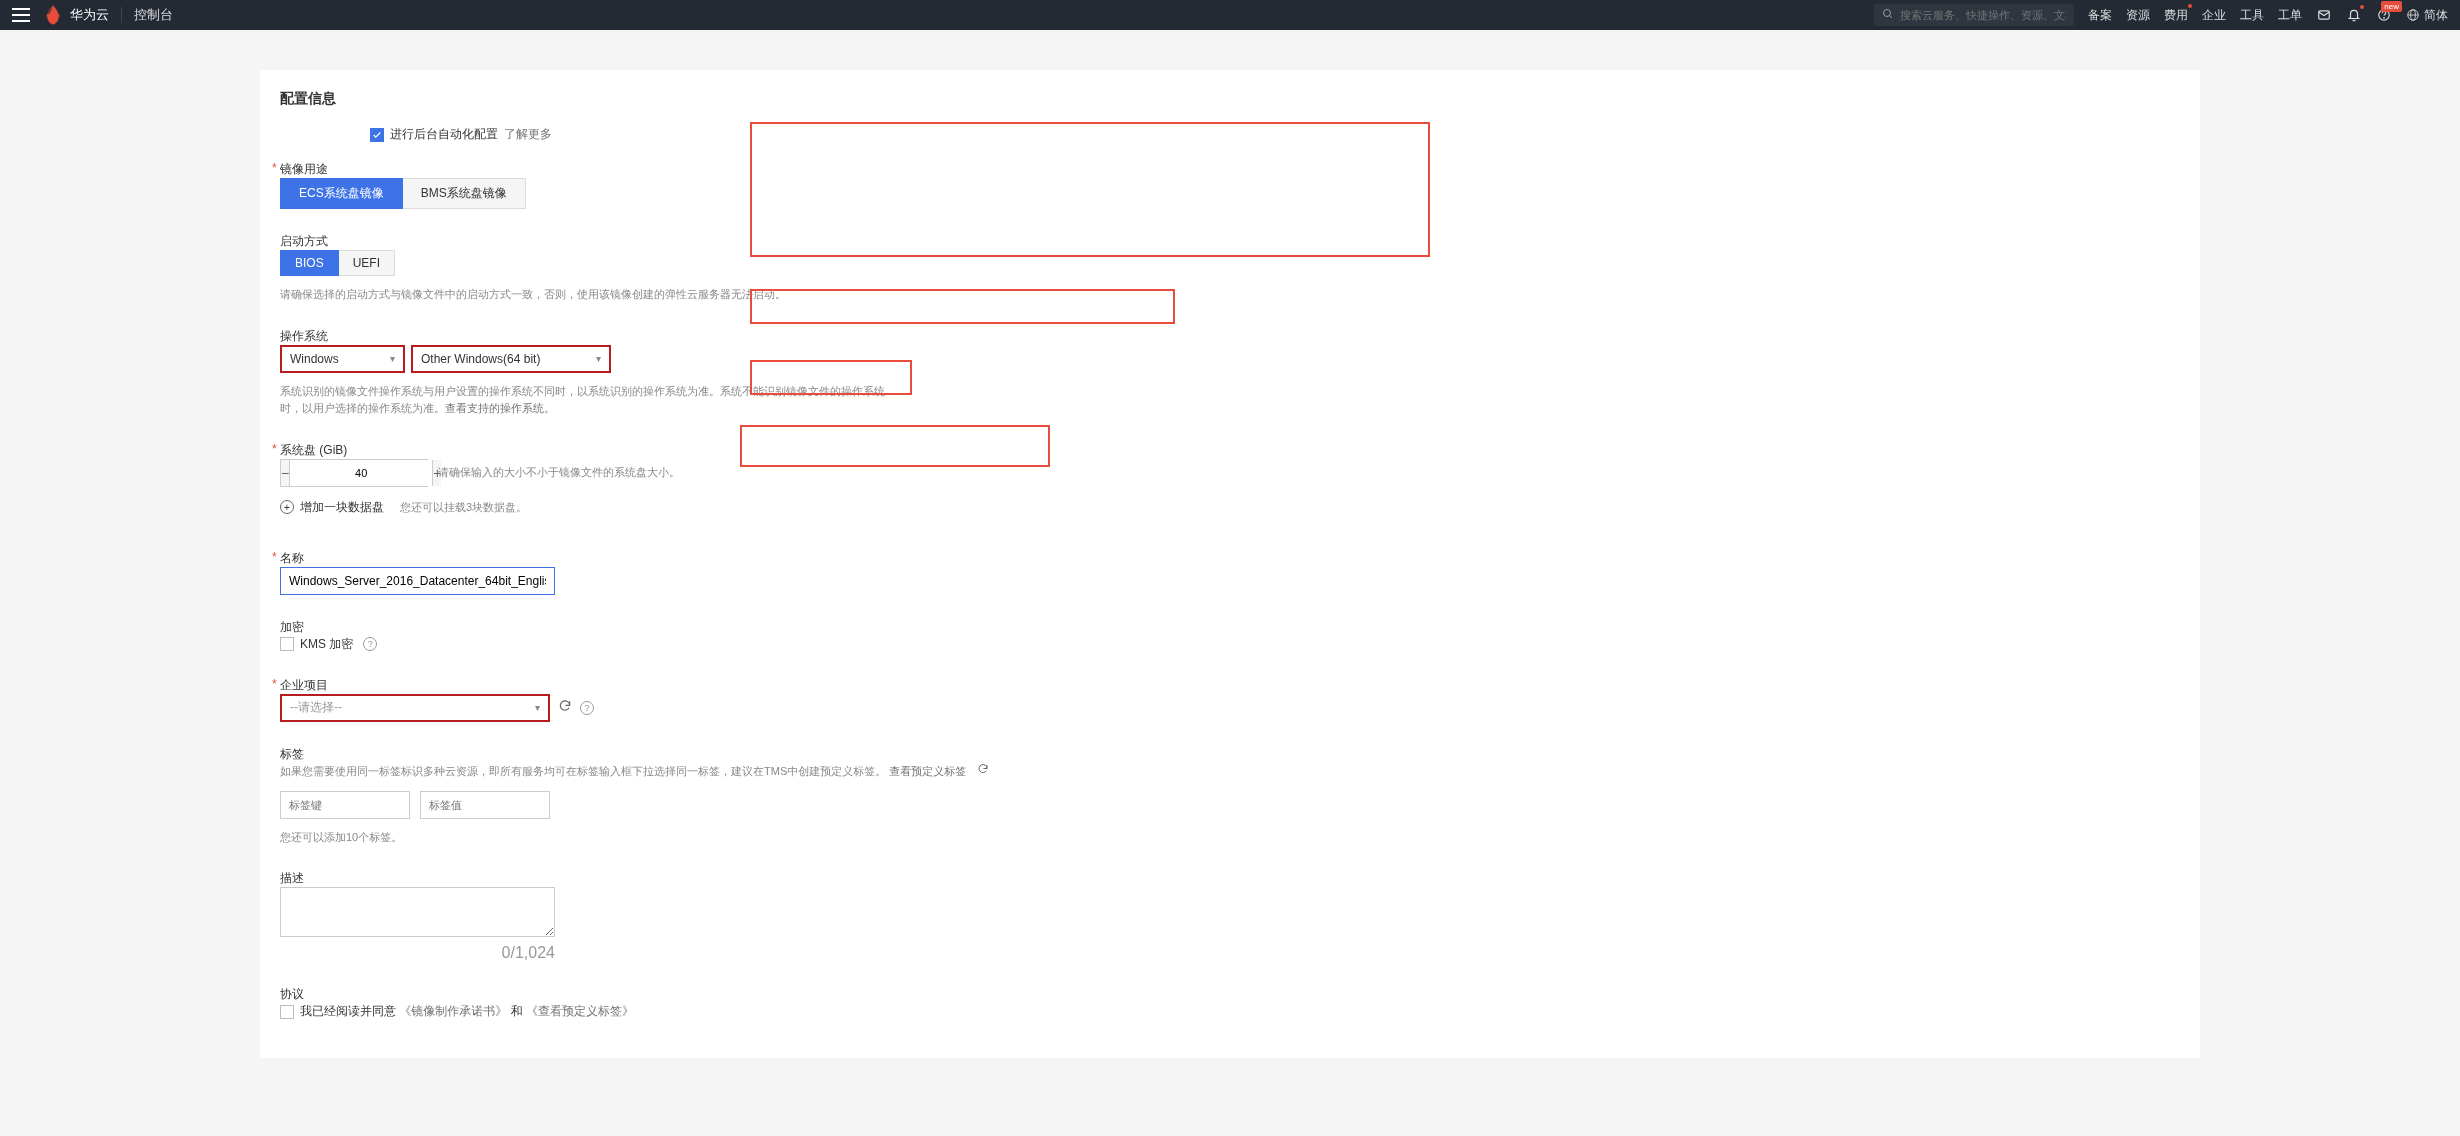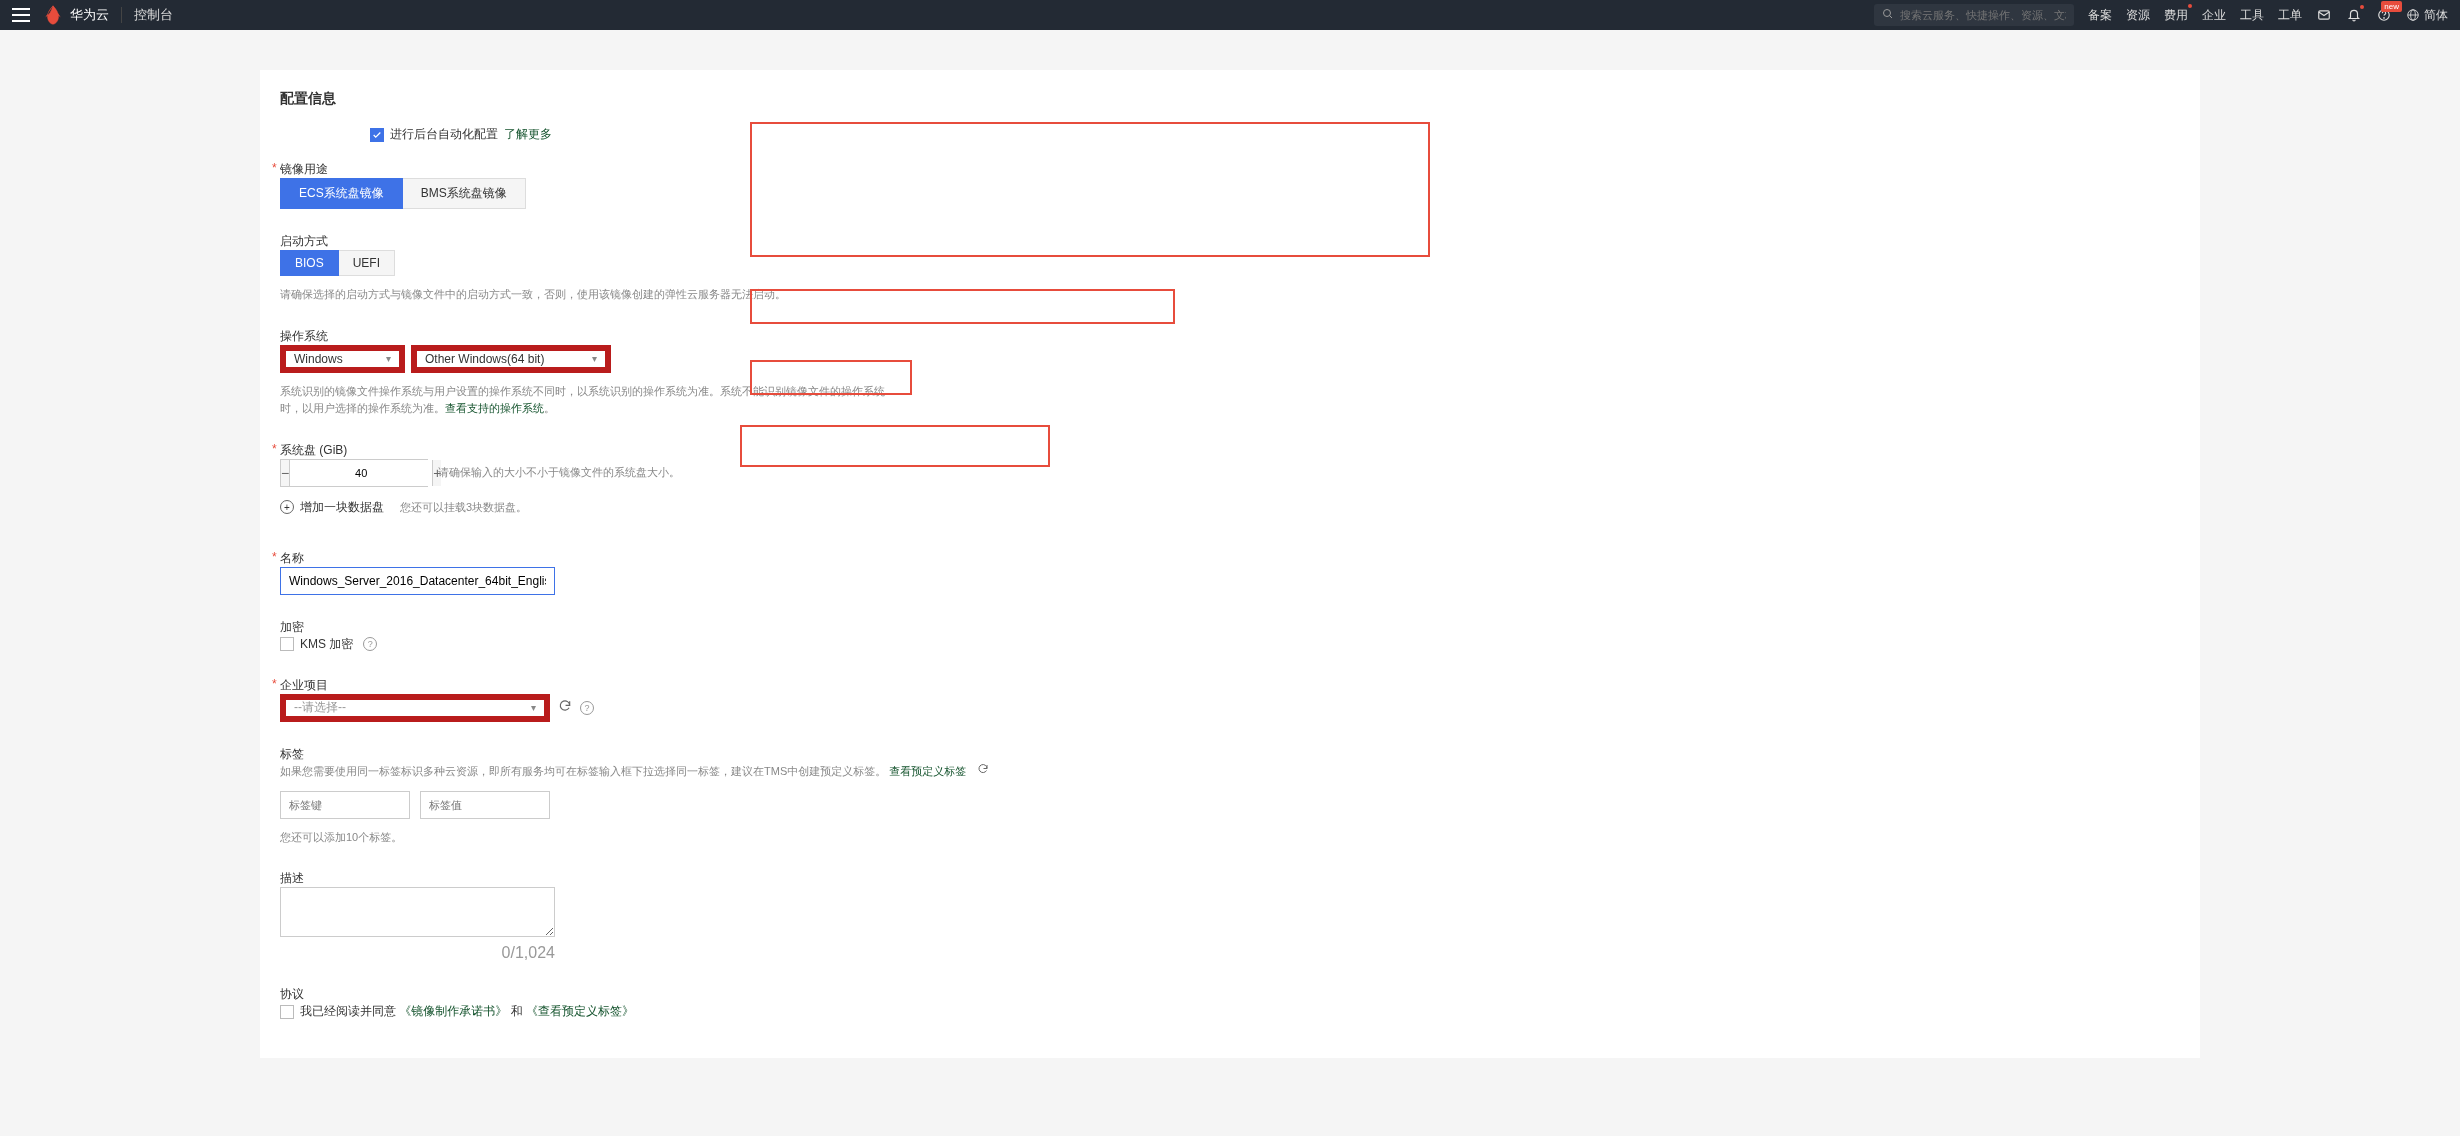--- a/index.html
+++ b/index.html
@@ -32,31 +32,31 @@
 .section-title { font-size: 14px; font-weight: 600; color: #333; margin-bottom: 18px; }
 .form-row { display: flex; align-items: flex-start; margin-bottom: 18px; flex-direction: column; }
 .form-label { width: 90px; font-size: 12px; color: #333; padding-top: 6px; position: relative; }
 .form-label.required::before { content: "*"; color: #e74c3c; position: absolute; left: -8px; }
 .form-control { flex: 1; }
 
 .checkbox-row { display: flex; align-items: center; gap: 6px; margin-left: 90px; margin-bottom: 12px; }
 .checkbox { width: 14px; height: 14px; border: 1px solid #3e72e7; background: #3e72e7; display: flex; align-items: center; justify-content: center; }
 .checkbox.unchecked { background: #fff; border-color: #bbb; }
 .checkbox svg { width: 10px; height: 10px; }
-.link { color: #14532d; cursor: pointer; }
+.link { color: #737373; cursor: pointer; }
 
 .btn-group { display: flex; }
 .btn { padding: 6px 18px; font-size: 12px; border: 1px solid #ddd; background: #f5f5f5; cursor: pointer; min-width: 65px; text-align: center; }
 .btn.active { background: #3e72e7; color: #fff; border-color: #3e72e7; }
 .btn:not(:first-child) { border-left: none; }
 .btn.sm { padding: 5px 14px; min-width: 55px; }
 
 .hint { font-size: 11px; color: #888; margin-top: 10px; line-height: 1.6; }
 
-.select { border: 6px solid #b91c1c; padding: 6px 8px; font-size: 12px; background: #fff; display: flex; align-items: center; justify-content: space-between; cursor: pointer; height: 28px; }
+.select { border: 2px solid #b91c1c; padding: 6px 8px; font-size: 12px; background: #fff; display: flex; align-items: center; justify-content: space-between; cursor: pointer; height: 28px; }
 .select-group { display: flex; gap: 6px; }
 .select.w-120 { width: 125px; }
 .select.w-200 { width: 200px; }
 .select.w-270 { width: 270px; }
 .chevron { font-size: 10px; color: #888; }
 
 .stepper { display: flex; border: 1px solid #ccc; height: 28px; width: 148px; }
 .stepper-btn { width: 24px; display: flex; align-items: center; justify-content: center; background: #f5f5f5; cursor: pointer; color: #666; font-size: 14px; }
 .stepper-btn:first-child { border-right: 1px solid #ccc; }
 .stepper-btn:last-child { border-left: 1px solid #ccc; }

